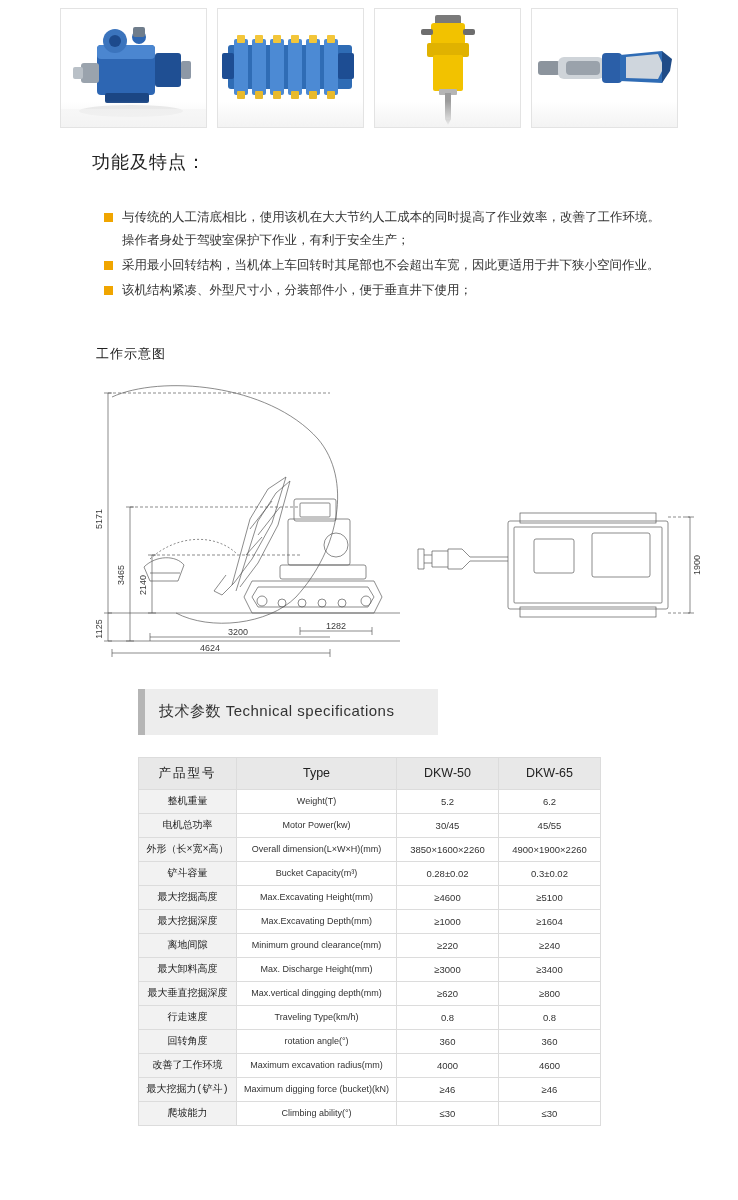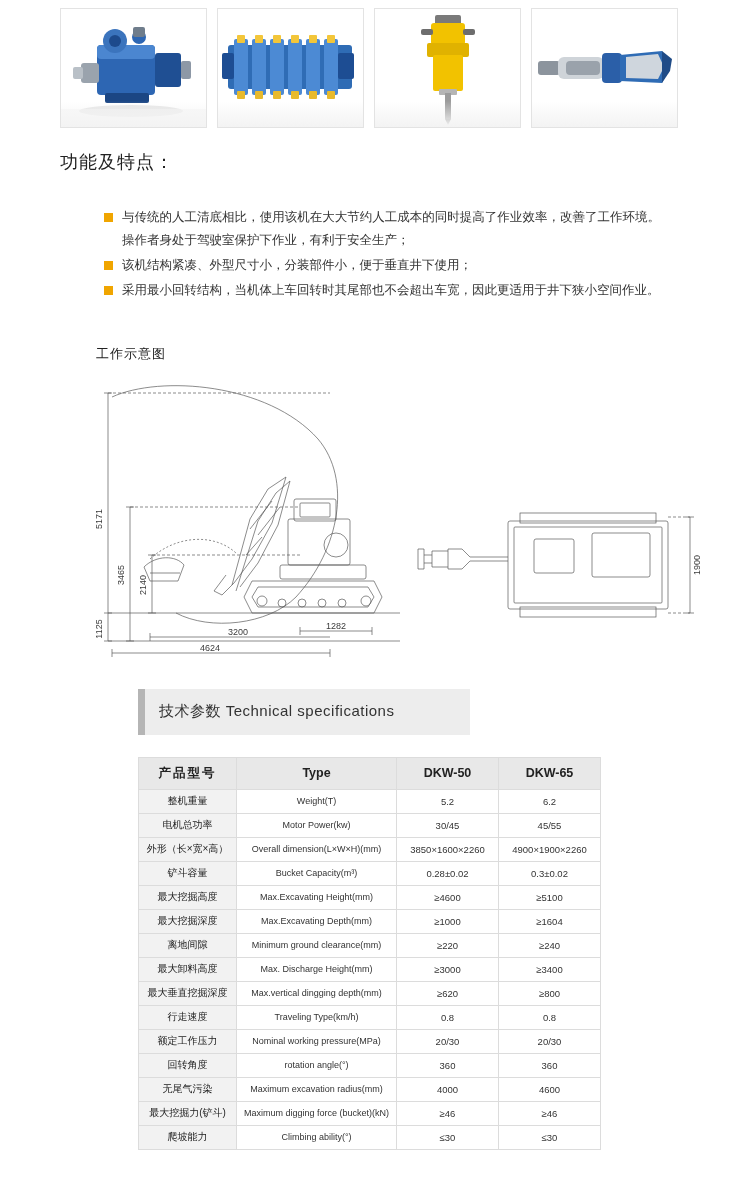--- a/index.html
+++ b/index.html
@@ -40,21 +40,21 @@
     left: 0; right: 0; bottom: 0;
     height: 26px;
     background: linear-gradient(to bottom, rgba(255,255,255,0), #f3f3f3);
   }
   .thumb svg { display: block; margin: 0 auto; }
 
   
   .sec-title {
     font-size: 18px;
     color: #222;
-    padding: 22px 0 8px 60px;
+    padding: 22px 0 8px 92px;
     font-weight: normal;
     letter-spacing: 1px;
   }
   .intro {
     padding: 0 62px 0 60px;
     font-size: 12.5px;
     line-height: 1.85;
     color: #333;
     text-align: justify;
     text-indent: 2em;
@@ -93,21 +93,21 @@
   .diagram-wrap {
     width: 738px;
     height: 310px;
     position: relative;
   }
   .diagram-wrap svg { display: block; }
 
   
   .spec-banner {
     margin: 10px 0 0 138px;
-    width: 332px;
+    width: 300px;
     height: 46px;
     background: #ededed;
     display: flex;
     align-items: center;
   }
   .spec-banner .bar {
     width: 7px;
     height: 46px;
     background: #b5b5b5;
   }
@@ -134,30 +134,31 @@
     color: #333;
     height: 21px;
     padding: 1px 2px;
     font-family: "Liberation Sans", sans-serif;
     letter-spacing: 0;
   }
   .spec-table thead th {
     background: #e8e8e8;
     font-size: 12.5px;
     height: 29px;
-    font-weight: bold;
+    font-weight: normal;
     color: #222;
   }
   .spec-table thead th.cn {
     letter-spacing: 2px;
   }
   .spec-table td.c1 {
     background: #f2f2f2;
     font-size: 10px;
     color: #222;
+    font-family: Liberation Mono, monospace;
   }
   .spec-table td.c2 {
     font-size: 9px;
     color: #333;
   }
   col.col1 { width: 98px; }
   col.col2 { width: 160px; }
   col.col3 { width: 102px; }
   col.col4 { width: 102px; }
 </style>
@@ -263,25 +264,25 @@
   <ul class="bullets">
     <li>
       <span class="sq"></span>
       <span>与传统的人工清底相比，使用该机在大大节约人工成本的同时提高了作业效率，改善了工作环境。操作者身处于驾驶室保护下作业，有利于安全生产；</span>
     </li>
     <li>
       <span class="sq"></span>
     </li>
     <li>
       <span class="sq"></span>
-      <span>该机结构紧凑、外型尺寸小，分装部件小，便于垂直井下使用；</span>
+      <span>采用最小回转结构，当机体上车回转时其尾部也不会超出车宽，因此更适用于井下狭小空间作业。</span>
     </li>
     <li>
       <span class="sq"></span>
-      <span>采用最小回转结构，当机体上车回转时其尾部也不会超出车宽，因此更适用于井下狭小空间作业。</span>
+      <span>该机结构紧凑、外型尺寸小，分装部件小，便于垂直井下使用；</span>
     </li>
   </ul>
 
   <div class="diagram-title">工作示意图</div>
 
   <div class="diagram-wrap">
     <svg width="738" height="300" viewBox="0 0 738 300">
       <g stroke="#5a5a5a" fill="none" stroke-width="0.7">
 
         <line x1="108" y1="24" x2="108" y2="272"></line>
@@ -453,33 +454,27 @@
           <td class="">≥620</td>
           <td class="">≥800</td>
         </tr>
         <tr>
           <td class="c1">行走速度</td>
           <td class="c2">Traveling Type(km/h)</td>
           <td class="">0.8</td>
           <td class="">0.8</td>
         </tr>
         <tr>
-          <td class="c1">额定工作压力</td>
-          <td class="c2">Nominal working pressure(MPa)</td>
-          <td class="">20/30</td>
-          <td class="">20/30</td>
-        </tr>
-        <tr>
           <td class="c1">回转角度</td>
           <td class="c2">rotation angle(°)</td>
           <td class="">360</td>
           <td class="">360</td>
         </tr>
         <tr>
-          <td class="c1">无尾气污染</td>
+          <td class="c1">改善了工作环境</td>
           <td class="c2">Maximum excavation radius(mm)</td>
           <td class="">4000</td>
           <td class="">4600</td>
         </tr>
         <tr>
           <td class="c1">最大挖掘力(铲斗)</td>
           <td class="c2">Maximum digging force (bucket)(kN)</td>
           <td class="">≥46</td>
           <td class="">≥46</td>
         </tr>

